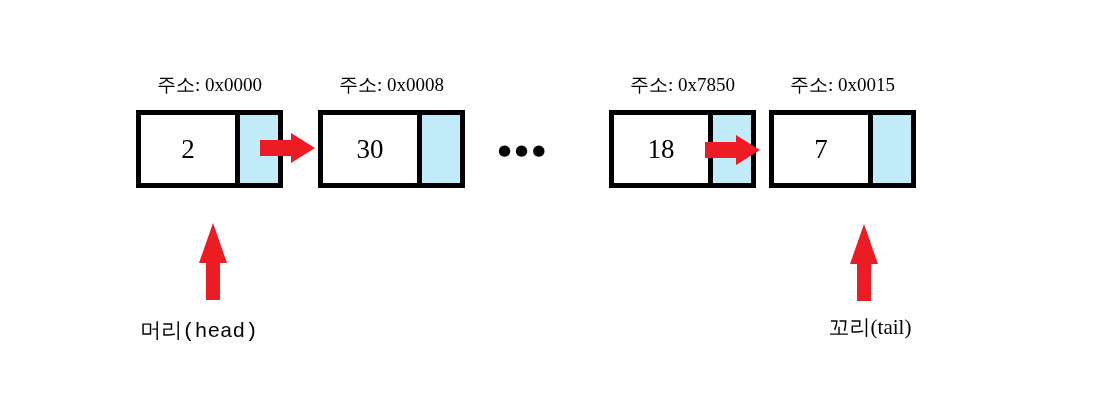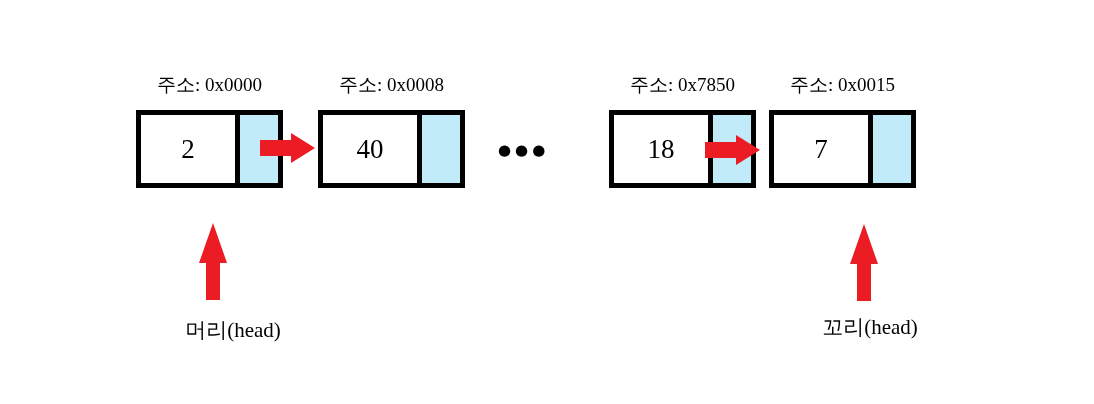--- a/index.html
+++ b/index.html
@@ -68,41 +68,41 @@
     border-left:14px solid transparent;
     border-right:14px solid transparent;
     border-bottom:40px solid var(--red);
   }
   .v-arrow .vtail{position:absolute;left:7px;top:38px;width:14px;height:39px;background:var(--red);}
   
   .ptr-label{
     position:absolute;width:160px;
     text-align:center;font-size:21px;white-space:nowrap;
   }
-  .ptr-label.head-lbl{left:153px;top:316px;}
+  .ptr-label.head-lbl{left:119px;top:316px;font-family:Liberation Mono, monospace;}
   .ptr-label.tail-lbl{left:790px;top:313px;}
 </style>
 </head>
 <body>
 
 <div class="canvas">
 
   <div class="node-group n0">
     <div class="addr">주소: 0x0000</div>
     <div class="node-box">
       <div class="cell-data">2</div>
       <div class="cell-divider"></div>
       <div class="cell-next"></div>
     </div>
   </div>
 
   <div class="node-group n1">
     <div class="addr">주소: 0x0008</div>
     <div class="node-box">
-      <div class="cell-data">40</div>
+      <div class="cell-data">30</div>
       <div class="cell-divider"></div>
       <div class="cell-next"></div>
     </div>
   </div>
 
   <div class="node-group n2">
     <div class="addr">주소: 0x7850</div>
     <div class="node-box">
       <div class="cell-data">18</div>
       <div class="cell-divider"></div>
@@ -133,15 +133,15 @@
   <div class="v-arrow head-ptr">
     <div class="vhead"></div>
     <div class="vtail"></div>
   </div>
   <div class="ptr-label head-lbl">머리(head)</div>
 
   <div class="v-arrow tail-ptr">
     <div class="vhead"></div>
     <div class="vtail"></div>
   </div>
-  <div class="ptr-label tail-lbl">꼬리(head)</div>
+  <div class="ptr-label tail-lbl">꼬리(tail)</div>
 
 </div>
 
 </body></html>

